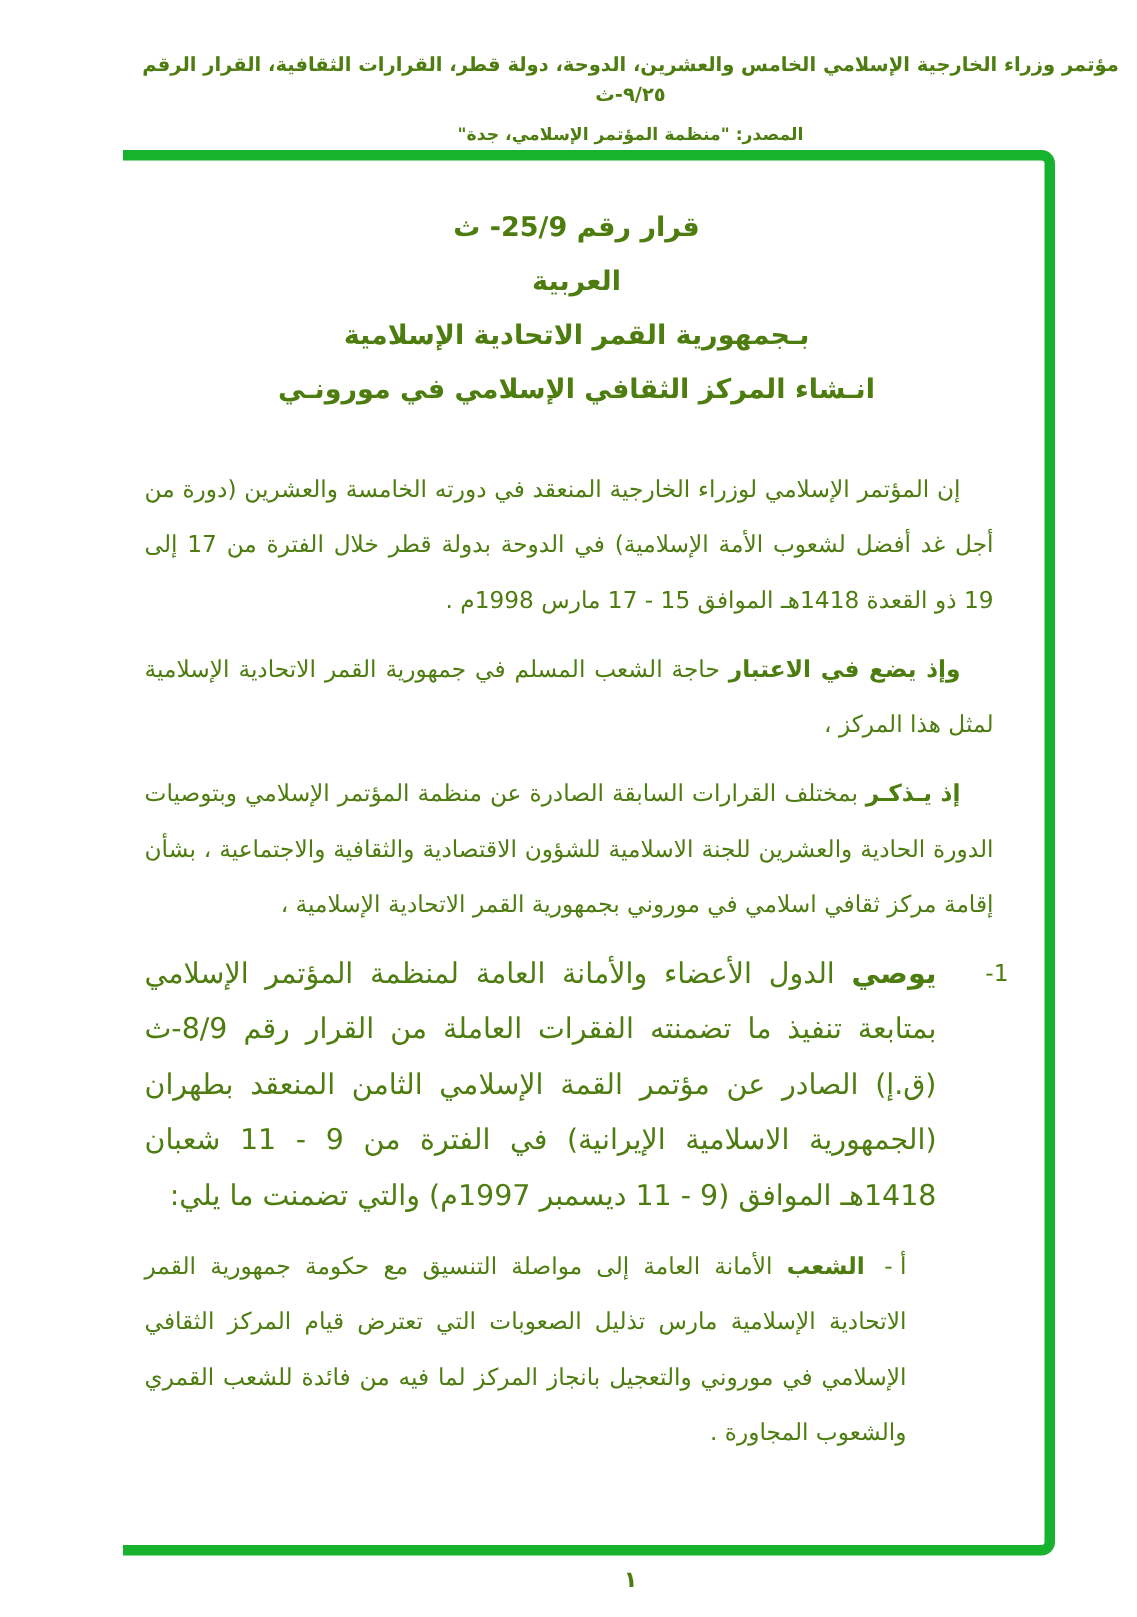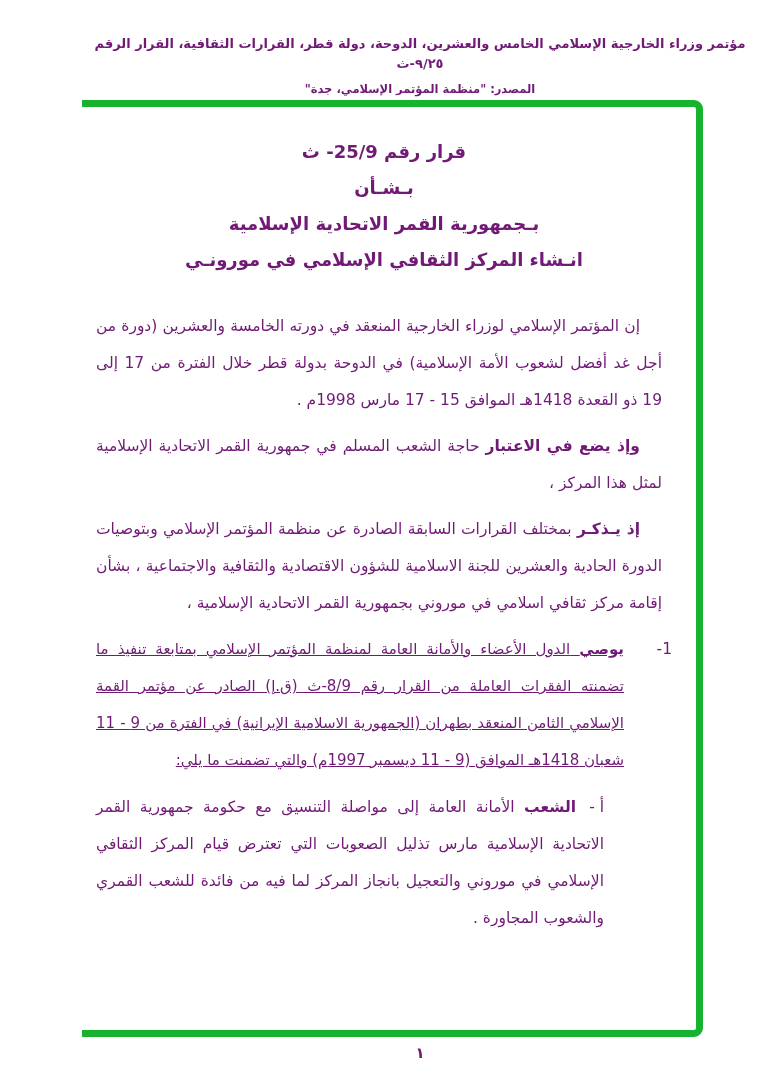--- a/index.html
+++ b/index.html
@@ -2,21 +2,21 @@
 <html lang="ar" dir="rtl"><head>
 <meta charset="utf-8">
 <style>
   html,body { margin:0; padding:0; background:#ffffff; }
   .page {
     position:relative;
     width:676px; height:1078px;
     background:#ffffff;
     font-family:"DejaVu Sans", sans-serif;
     direction:rtl;
-    color:#701a75;
+    color:#4d7c0f;
     overflow:hidden;
   }
   
   .doc-header { position:absolute; top:34px; right:0; left:0; text-align:center; font-weight:bold; }
   .doc-header .h1 { font-size:13px; line-height:20px; letter-spacing:0; }
   .doc-header .h2 { font-size:11.5px; line-height:16px; margin-top:7px; }
 
   
   .frame {
     position:absolute; top:100px; right:55px;
@@ -38,21 +38,21 @@
     font-size:15.5px; line-height:37px;
     text-align:justify; text-align-last:right;
     margin:0 10px 9px 0;
   }
   .indent { text-indent:22px; }
   .lead { font-weight:bold; }
 
   
   .item { display:flex; margin:2px 0 10px 0; }
   .item .marker { flex:none; width:48px; font-size:15.5px; line-height:37px; font-weight:normal; }
-  .item .itext { flex:1; font-size:15px; line-height:37px; text-align:justify; text-align-last:right;text-decoration:underline; }
+  .item .itext { flex:1; font-size:19px; line-height:37px; text-align:justify; text-align-last:right; }
 
   
   .subitem {
     margin:0 68px 10px 0;
     font-size:15.5px; line-height:37px;
     text-align:justify; text-align-last:right;
   }
   .smarker { display:inline-block; margin-left:13px; }
 
   .page-number { position:absolute; top:1044px; right:0; left:0; text-align:center; font-size:15px; font-weight:bold; }
@@ -65,21 +65,21 @@
   <div class="doc-header">
     <div class="h1">مؤتمر وزراء الخارجية الإسلامي الخامس والعشرين، الدوحة، دولة قطر، القرارات الثقافية، القرار الرقم ٩/٢٥-ث</div>
     <div class="h2">المصدر:  "منظمة المؤتمر الإسلامي، جدة"</div>
   </div>
 
   <div class="frame" style="border-color: rgb(23, 178, 46);">
     <div class="content">
 
       <div class="title-block">
         <div class="t">قرار رقم 25/9- ث</div>
-        <div class="t">بـشـأن</div>
+        <div class="t">العربية</div>
         <div class="t">بـجمهورية القمر الاتحادية الإسلامية</div>
         <div class="t">انـشاء المركز الثقافي الإسلامي في مورونـي</div>
       </div>
 
       <p class="para indent"><span>إن المؤتمر الإسلامي لوزراء الخارجية المنعقد في دورته الخامسة والعشرين (دورة من أجل غد أفضل لشعوب الأمة الإسلامية) في الدوحة بدولة قطر خلال الفترة من 17 إلى 19 ذو القعدة 1418هـ الموافق 15 - 17 مارس 1998م .</span></p>
 
       <p class="para indent"><b class="lead">وإذ يضع في الاعتبار</b> <span>حاجة الشعب المسلم في جمهورية القمر الاتحادية الإسلامية لمثل هذا المركز ،</span></p>
 
       <p class="para indent"><b class="lead">إذ يـذكـر</b> <span>بمختلف القرارات السابقة الصادرة عن منظمة المؤتمر الإسلامي وبتوصيات الدورة الحادية والعشرين للجنة الاسلامية للشؤون الاقتصادية والثقافية والاجتماعية ، بشأن إقامة مركز ثقافي اسلامي في موروني بجمهورية القمر الاتحادية الإسلامية ،</span></p>
 

